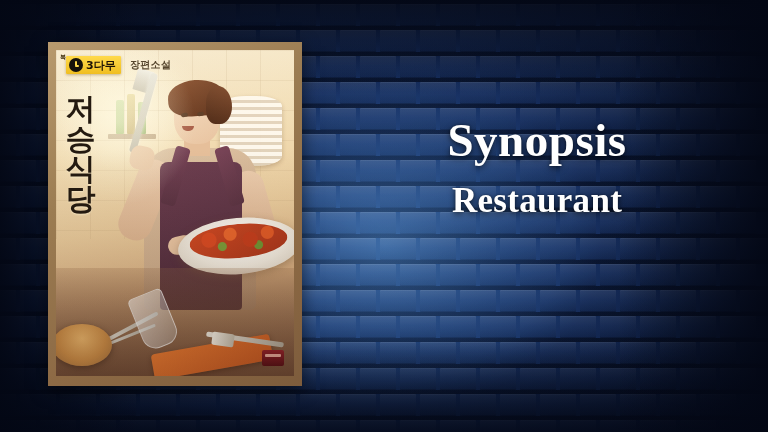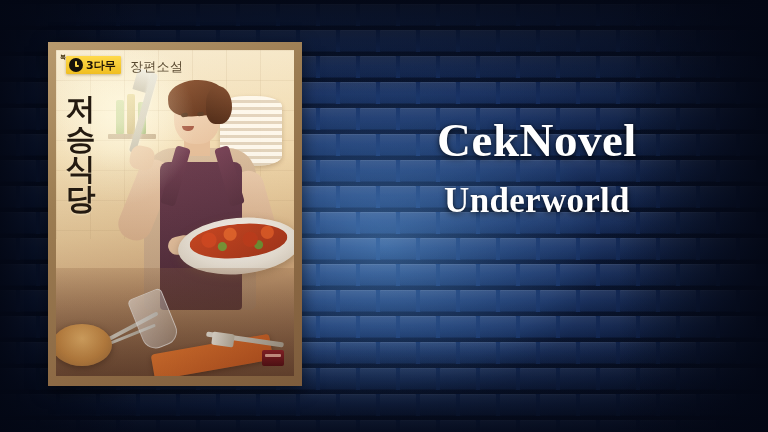--- a/index.html
+++ b/index.html
@@ -267,21 +267,21 @@
     font-family:"DejaVu Sans", sans-serif;
     font-size:11px;font-weight:700;color:#1c1205;line-height:1;
     white-space:nowrap;
   }
   .badge-mini{
     position:absolute;left:4px;top:3px;font-size:6px;color:#3a2a08;font-weight:700;
   }
   .genre-txt{
     position:absolute;left:74px;top:8px;
     font-family:"DejaVu Sans", sans-serif;
-    font-size:13px;font-weight:400;color:#4a3a22;
+    font-size:10px;font-weight:700;color:#4a3a22;
     letter-spacing:.3px;opacity:.92;
   }
   .kr-title{
     position:absolute;left:10px;top:24px;
     font-family:"DejaVu Sans", sans-serif;
     font-size:30px;font-weight:700;color:#241a10;
     line-height:.98;letter-spacing:0;
     writing-mode:vertical-rl;text-orientation:upright;
     height:136px;
     text-shadow:0 1px 2px rgba(255,245,215,.55);
@@ -762,18 +762,18 @@
       </div>
       <div class="badge-mini">북</div>
       <div class="genre-txt">장편소설</div>
       <div class="kr-title">저승식당</div>
       <div class="pub-logo"></div>
 
     </div>
   </div>
 
   <div class="text-col">
-    <div class="headline line1">CekNovel</div>
-    <div class="headline line2">Underworld</div>
+    <div class="headline line1">Synopsis</div>
+    <div class="headline line2">Restaurant</div>
   </div>
 
 
 </div>
 
 </body></html>

